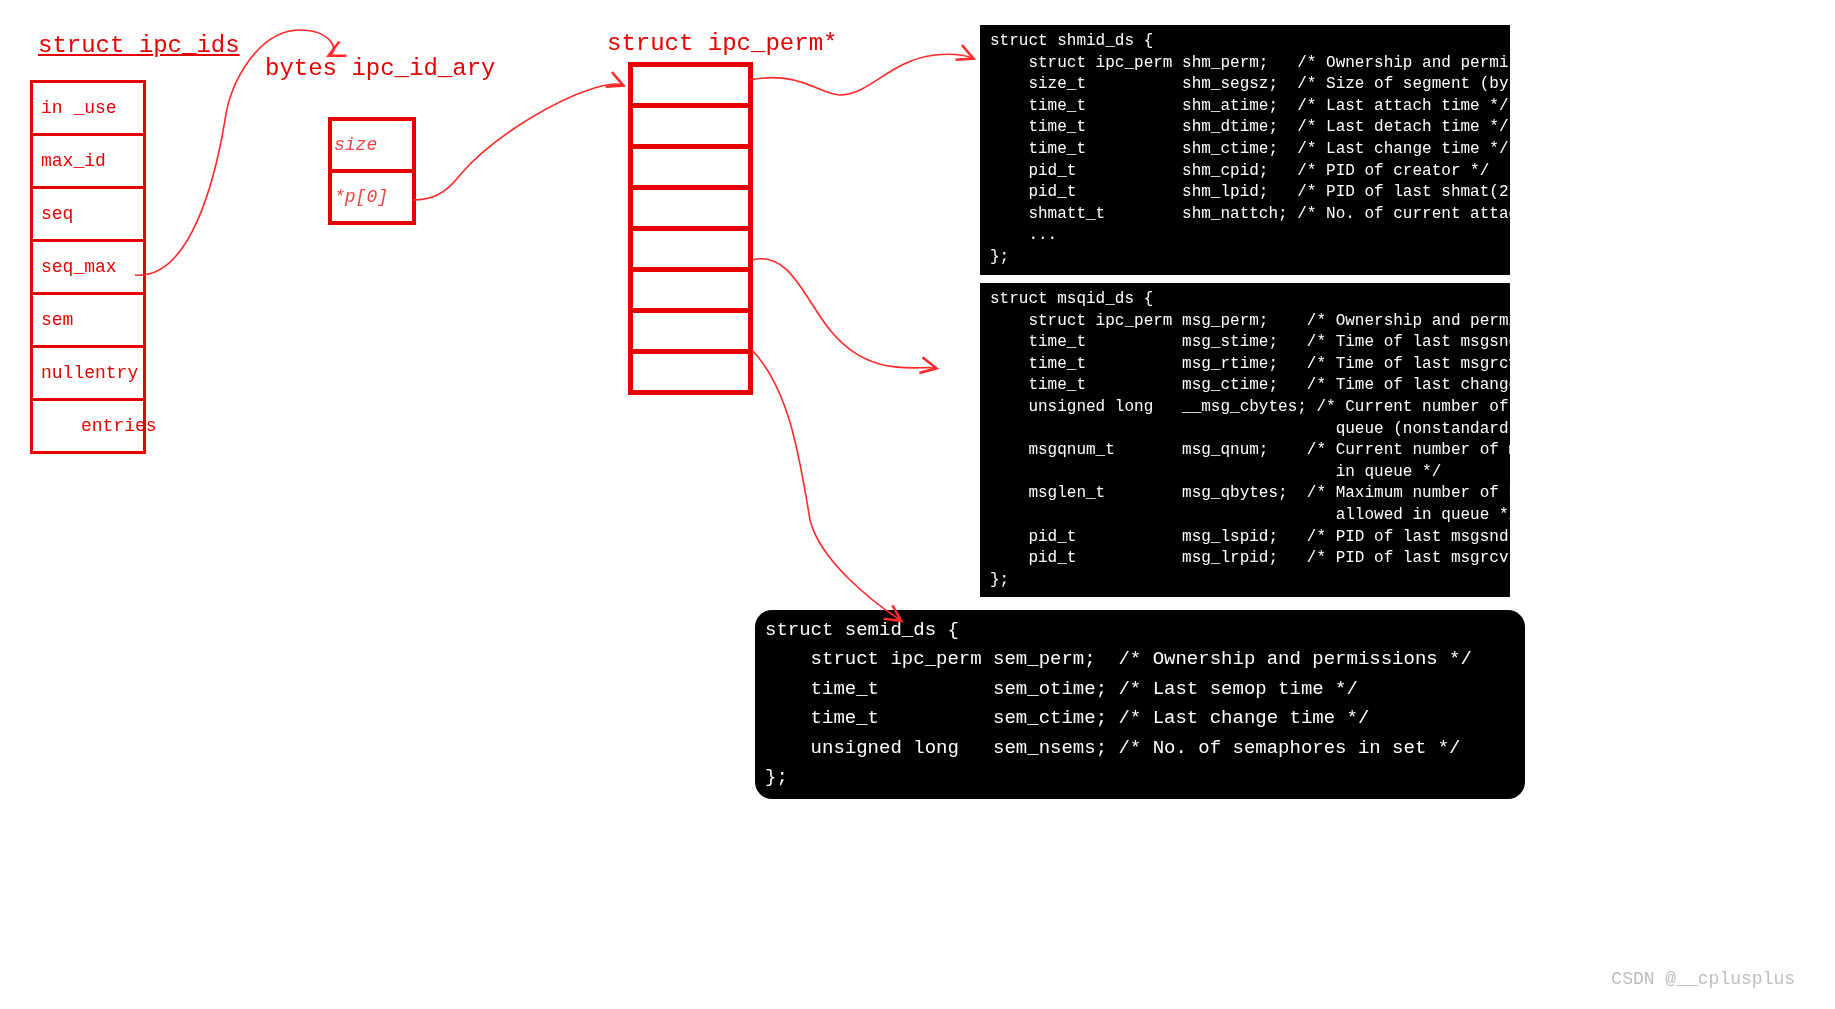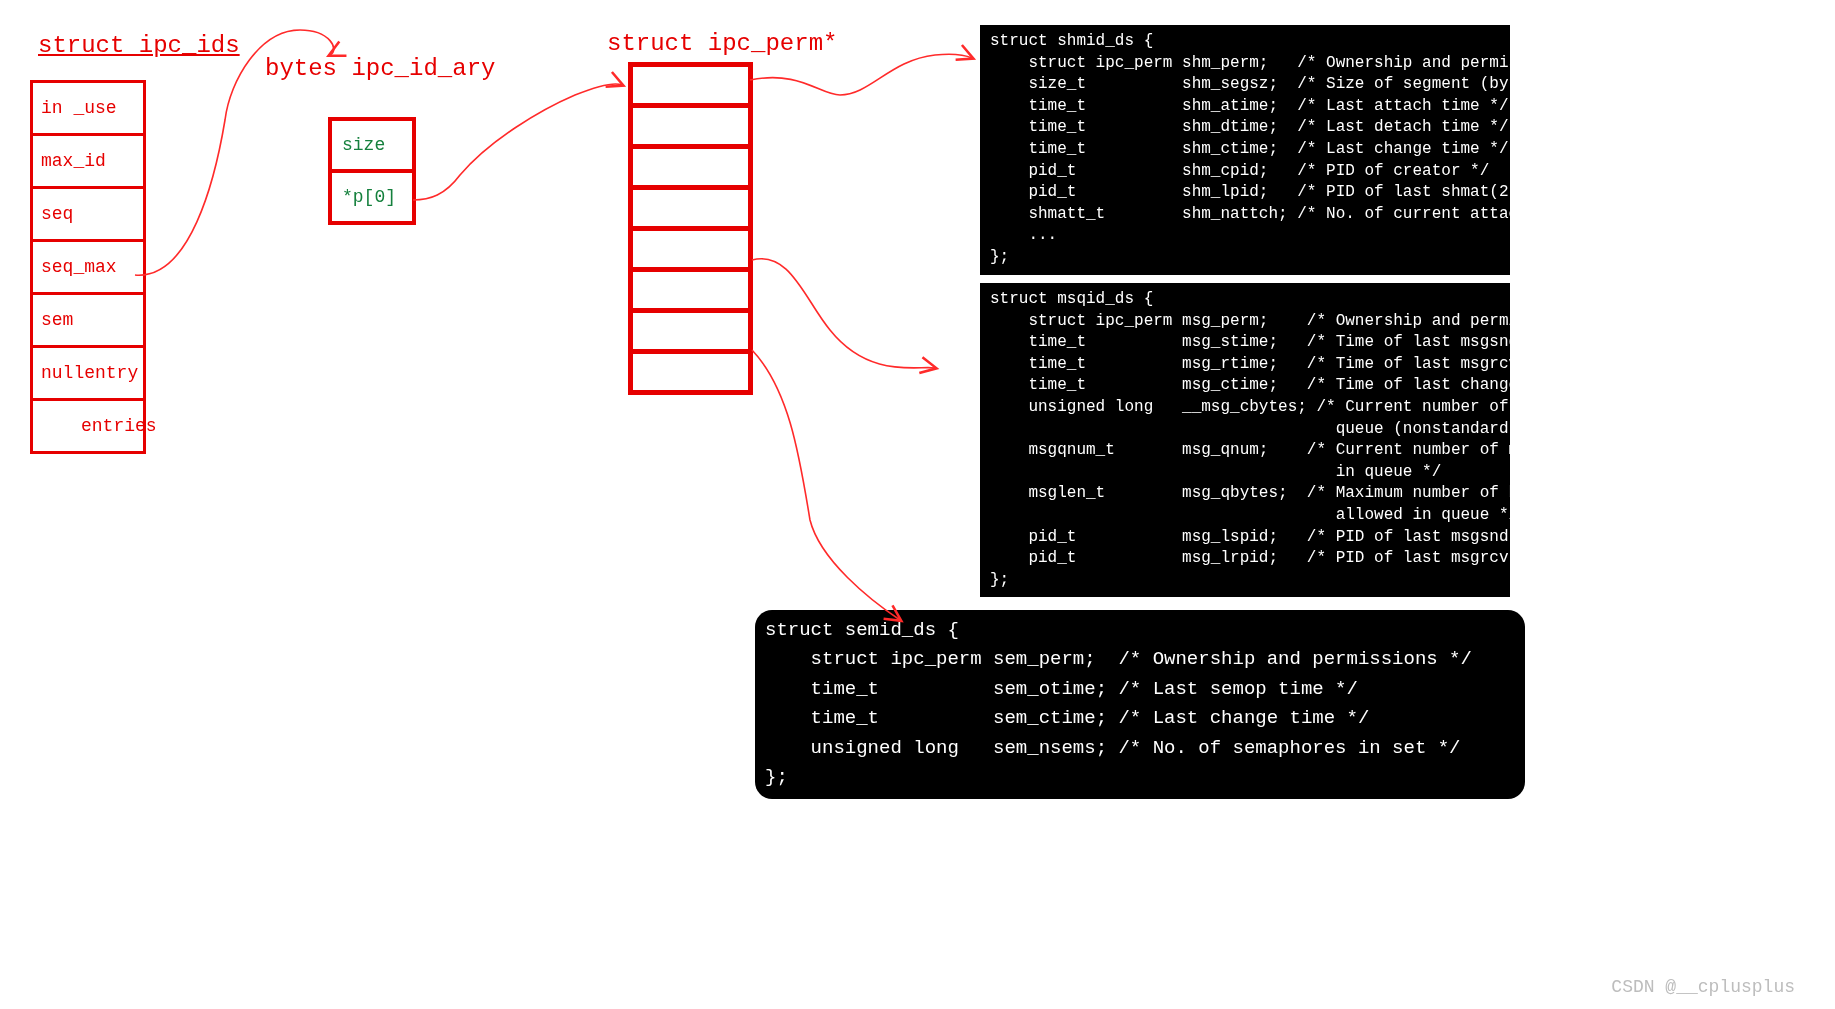--- a/index.html
+++ b/index.html
@@ -2,21 +2,21 @@
 <html><head>
 <meta charset="utf-8">
 <style>
   html,body{margin:0;padding:0;width:1835px;height:1009px;background:#fff;font-family:Consolas,"Courier New",monospace;}
   .abs{position:absolute;}
   .red-title{color:#e60000;font-size:24px;}
   .red-box-group{border:3px solid #e60000;}
   .red-cell{border-bottom:3px solid #e60000;color:#e60000;font-size:18px;padding:14px 8px;text-align:left;height:22px;line-height:22px;}
   .red-cell:last-child{border-bottom:none;margin-left:40px;}
   .red-box2{border:4px solid #e60000;}
-  .red-cell2{border-bottom:4px solid #e60000;color:#15803d;font-size:18px;padding:14px 10px;}
+  .red-cell2{border-bottom:4px solid #e60000;color:#ef4444;font-size:18px;padding:14px 2px;font-style:italic;}
   .red-cell2:last-child{border-bottom:none;}
   .red-slot-group{border:5px solid #e60000;}
   .red-slot{border-bottom:5px solid #e60000;height:36px;}
   .red-slot:last-child{border-bottom:none;}
   .code-block{background:#000;color:#fff;font-size:16px;line-height:1.35;white-space:pre;padding:6px 10px;}
   .code-block.big{font-size:19px;line-height:1.55;border-radius:17px;}
   .watermark{color:#bdbdbd;font-size:18px;}
   svg{position:absolute;top:0;left:0;pointer-events:none;}
 </style>
 </head>
@@ -77,21 +77,21 @@
     pid_t           msg_lspid;   /* PID of last msgsnd(2) */
     pid_t           msg_lrpid;   /* PID of last msgrcv(2) */
 };</div>
 <div class="abs code-block big" style="left:755px;top:610px;width:750px;">struct semid_ds {
     struct ipc_perm sem_perm;  /* Ownership and permissions */
     time_t          sem_otime; /* Last semop time */
     time_t          sem_ctime; /* Last change time */
     unsigned long   sem_nsems; /* No. of semaphores in set */
 };</div>
 
-<div class="abs watermark" style="right:40px;bottom:12px;margin-left:48px;">CSDN @__cplusplus</div>
+<div class="abs watermark" style="right:40px;bottom:20px;margin-left:48px;">CSDN @__cplusplus</div>
 
 <svg width="1835" height="1009">
   <defs>
     <marker id="ah" markerWidth="14" markerHeight="14" refX="10" refY="6" orient="auto">
       <path d="M1,1 L11,6 L1,11" fill="none" stroke="#ff2a2a" stroke-width="1.6"></path>
     </marker>
   </defs>
 
   <path d="M135,275 C 190,280 215,180 225,120 C 230,80 260,30 300,30 C 330,30 340,50 330,55" fill="none" stroke="#ff2a2a" stroke-width="1.6" marker-end="url(#ah)"></path>
 

